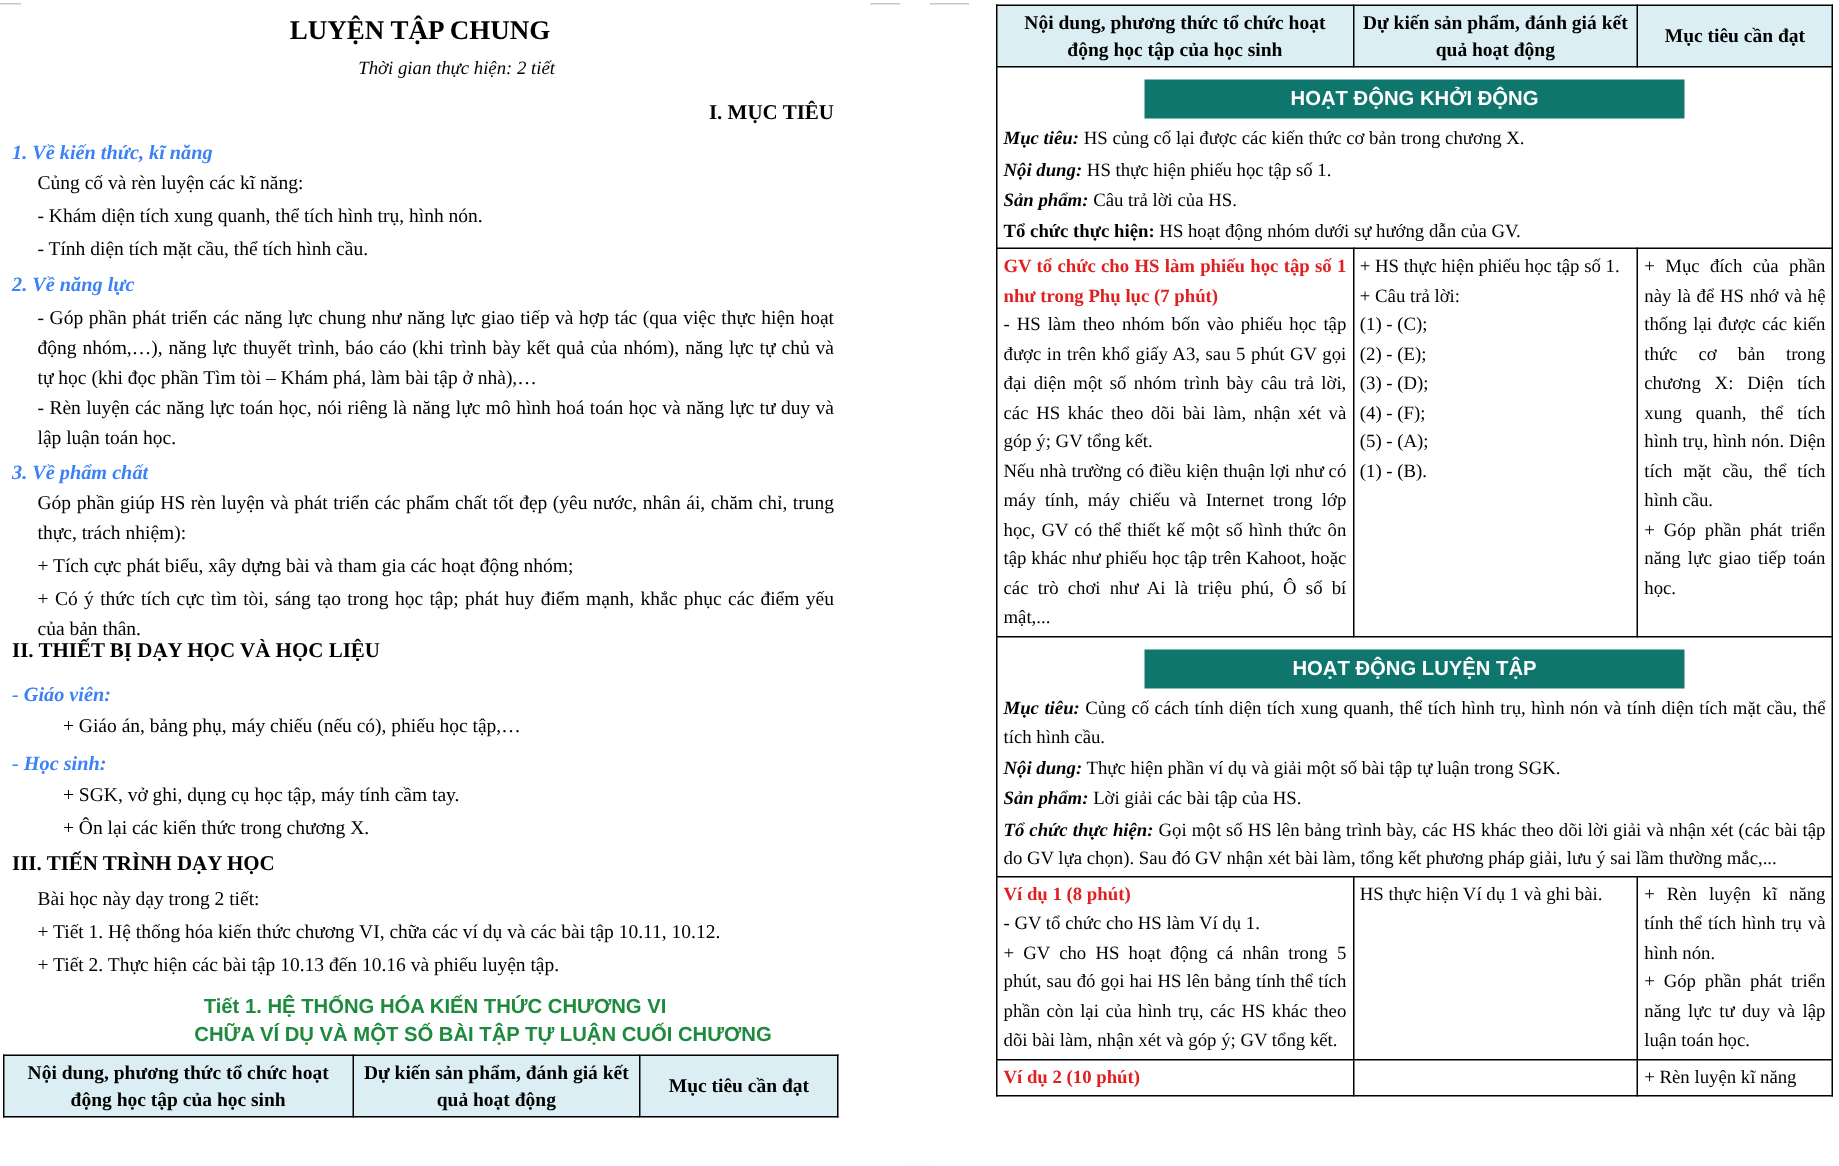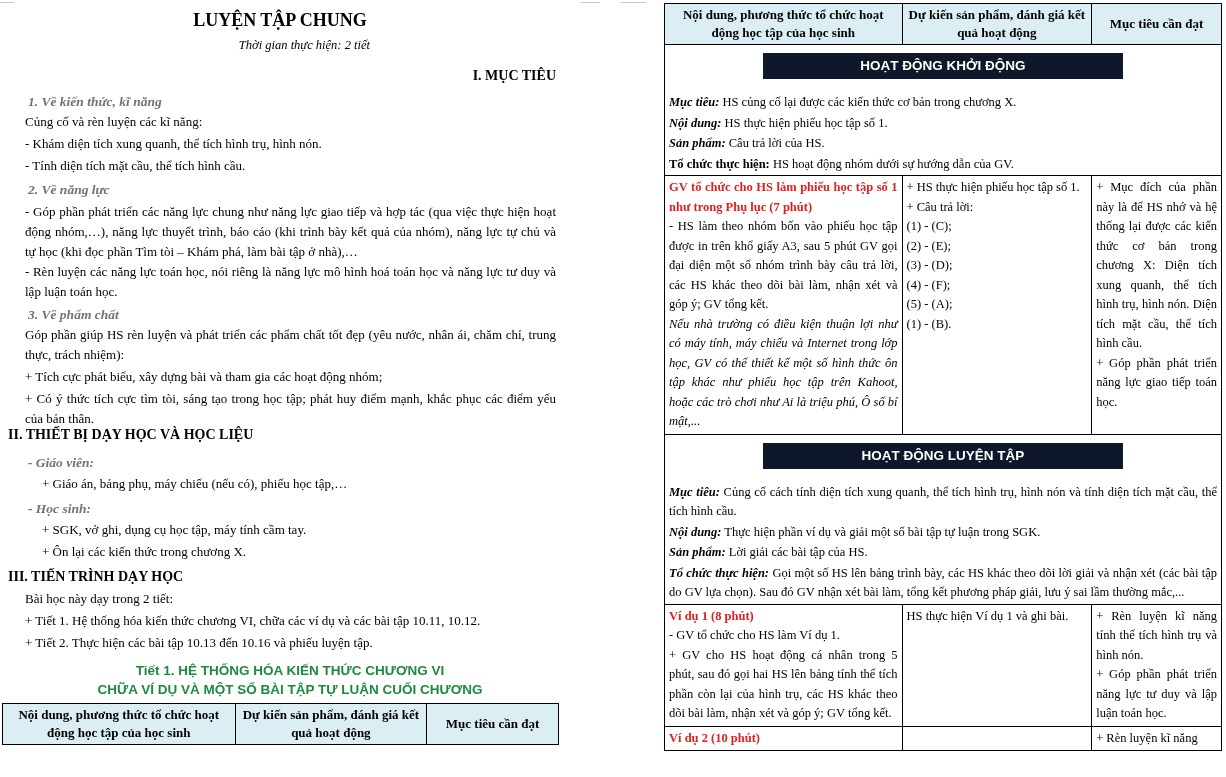--- a/index.html
+++ b/index.html
@@ -10,40 +10,40 @@
   #page-left { left: 0; width: 709px; }
   #page-right { left: 620px; width: 606px; }
   .gutter { position: absolute; top: 0; left: 603px; width: 17px; height: 777px; background: #e8e8e8; border-left: 1px solid #d8d8d8; border-right: 1px solid #d8d8d8; }
   .corner-mark { position: absolute; top: 2px; height: 1px; background: #c8c8c8; }
 
   
   .doc-title { position: absolute; top: 10px; left: 0; width: 560px; text-align: center; font-size: 18px; font-weight: bold; font-family: "Liberation Serif", serif; }
   .doc-subtitle { position: absolute; top: 38px; left: 0; width: 560px; text-align: right; padding-right: 190px; font-size: 12.5px; font-style: italic; }
   .lp { position: absolute; left: 8px; width: 548px; font-size: 13px; line-height: 20px; }
   .h1 { font-weight: bold; font-size: 14px; }
-  .h2 { font-weight: bold; font-style: italic; color: #737373; font-size: 13.5px; margin-left: 20px; }
+  .h2 { font-weight: bold; font-style: italic; color: #3b82f6; font-size: 13.5px; }
   .ind1 { padding-left: 17px; }
   .ind2 { padding-left: 34px; }
   .just { text-align: justify; }
 
   .green-title { position: absolute; left: 0; width: 580px; text-align: center; color: #1d8a3e; font-family: "Liberation Sans", sans-serif; font-weight: bold; font-size: 13.5px; }
 
   table.lesson { border-collapse: collapse; font-family: "Liberation Serif", serif; }
   table.lesson th { background: #daeef3; font-weight: bold; font-size: 13px; line-height: 18px; border: 1px solid #000; text-align: center; padding: 2px 4px; }
   table.lesson td { border: 1px solid #000; font-size: 12.5px; line-height: 19.5px; padding: 2px 4px; vertical-align: top; text-align: justify; }
 
   #left-table { position: absolute; left: 2px; top: 703px; width: 557px; }
 
   
   #right-table { position: absolute; left: 44px; top: 3px; width: 558px; }
-  .banner { background: #0f172a; color: #fff; font-family: "Liberation Sans", sans-serif; font-weight: bold; font-size: 13.5px; text-align: center; height: 26px; line-height: 26px; width: 360px; margin: 6px auto 14px auto; }
+  .banner { background: #0f766e; color: #fff; font-family: "Liberation Sans", sans-serif; font-weight: bold; font-size: 13.5px; text-align: center; height: 26px; line-height: 26px; width: 360px; margin: 6px auto 4px auto; }
   .lbl-i { font-weight: bold; font-style: italic; }
   .lbl-b { font-weight: bold; }
   .red { color: #e02020; font-weight: bold; }
-  .it { font-style: italic; }
+  .it { }
   td.mid { vertical-align: middle; }
   .line { display: block; }
   .line.sp { margin-top: 1px; }
 </style>
 </head>
 <body>
 
 <div class="gutter"></div>
 
 <div class="page" id="page-left">
@@ -78,21 +78,21 @@
   </div>
 
   <div class="lp" style="top:567px;">
     <div class="h1" style="margin-bottom:2px;">III. TIẾN TRÌNH DẠY HỌC</div>
     <div class="ind1">Bài học này dạy trong 2 tiết:</div>
     <div class="ind1" style="margin-top:2px;">+ Tiết 1. Hệ thống hóa kiến thức chương VI, chữa các ví dụ và các bài tập 10.11, 10.12.</div>
     <div class="ind1" style="margin-top:2px;">+ Tiết 2. Thực hiện các bài tập 10.13 đến 10.16 và phiếu luyện tập.</div>
   </div>
 
   <div class="green-title" style="top:663px;">Tiết 1. HỆ THỐNG HÓA KIẾN THỨC CHƯƠNG VI</div>
-  <div class="green-title" style="top:682px;">CHỮA VÍ DỤ VÀ MỘT SỐ BÀI TẬP TỰ LUẬN CUỐI CHƯƠNG</div>
+  <div class="green-title" style="top:682px;margin-left:32px;">CHỮA VÍ DỤ VÀ MỘT SỐ BÀI TẬP TỰ LUẬN CUỐI CHƯƠNG</div>
 
   <table class="lesson" id="left-table">
     <tbody>
         <tr>
       <th style="width:233px;">Nội dung, phương thức tổ chức hoạt động học tập của học sinh</th>
       <th style="width:192px;">Dự kiến sản phẩm, đánh giá kết quả hoạt động</th>
       <th style="width:132px;">Mục tiêu cần đạt</th>
     </tr>
   </tbody>
     </table>

